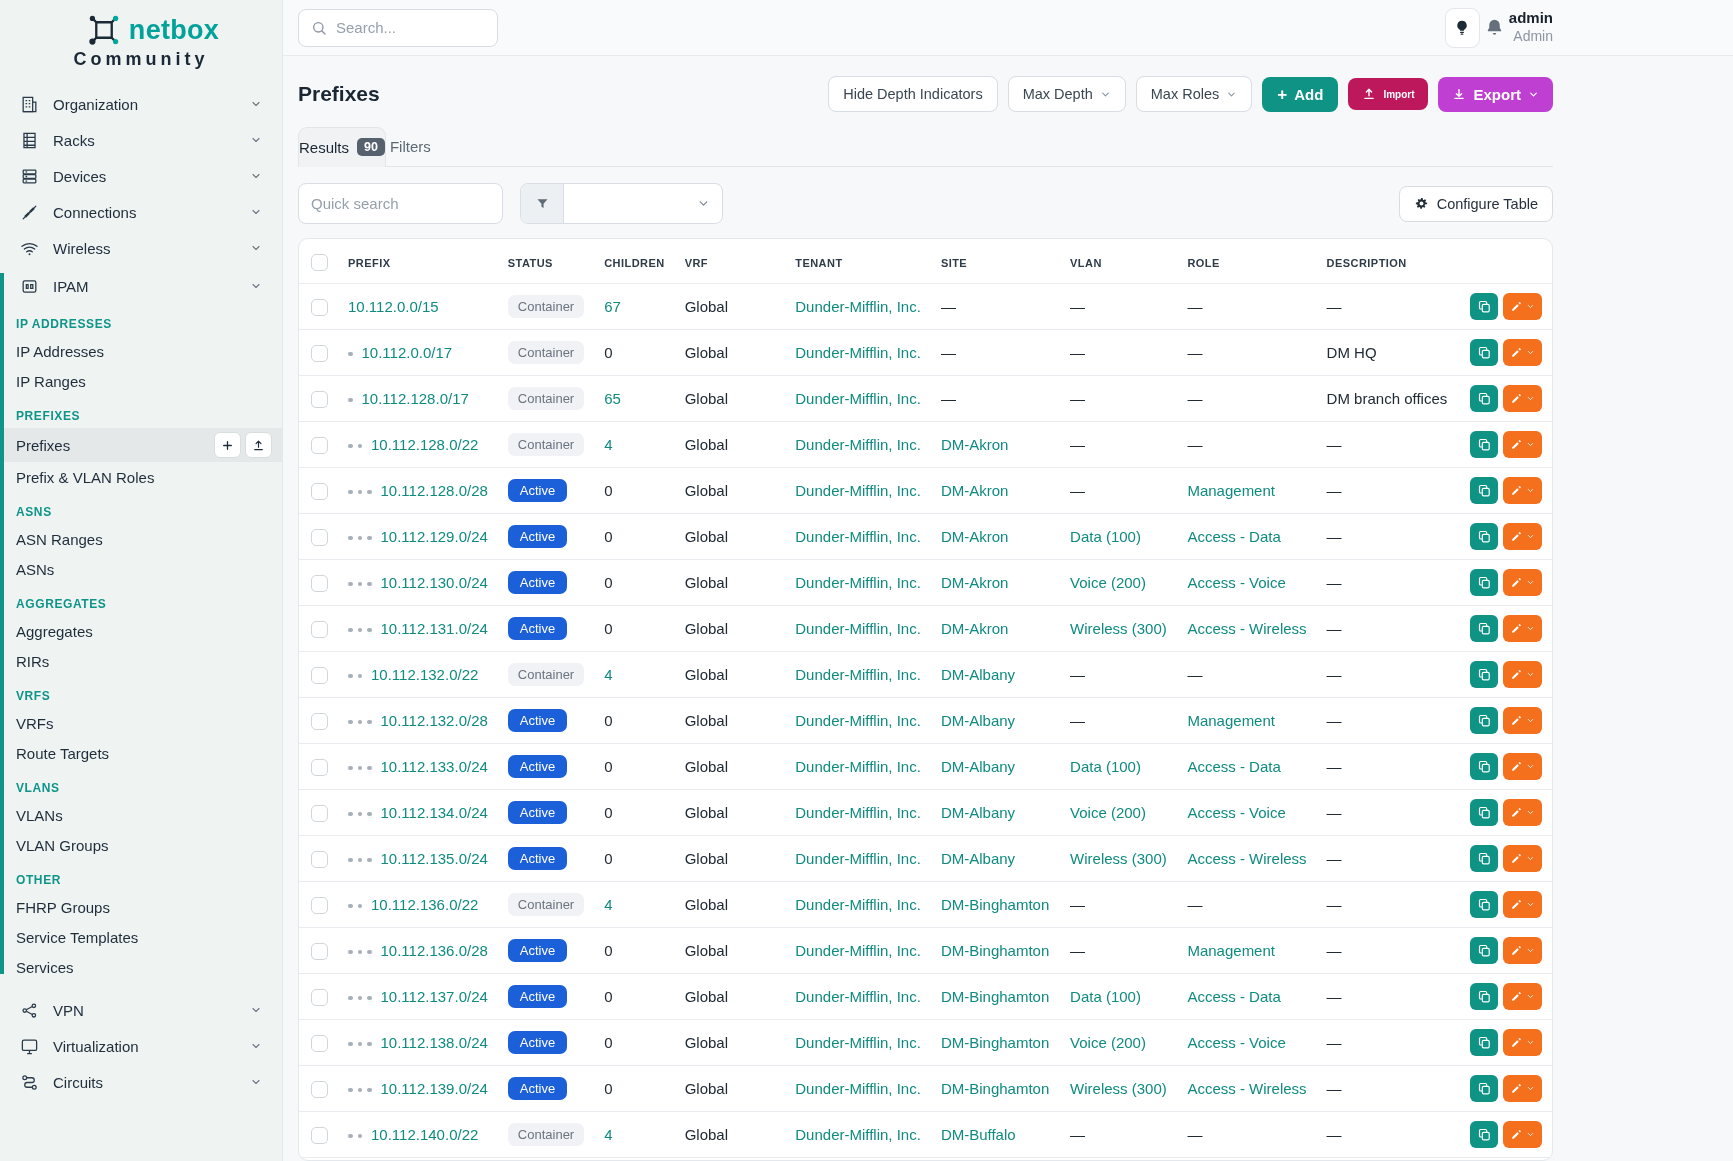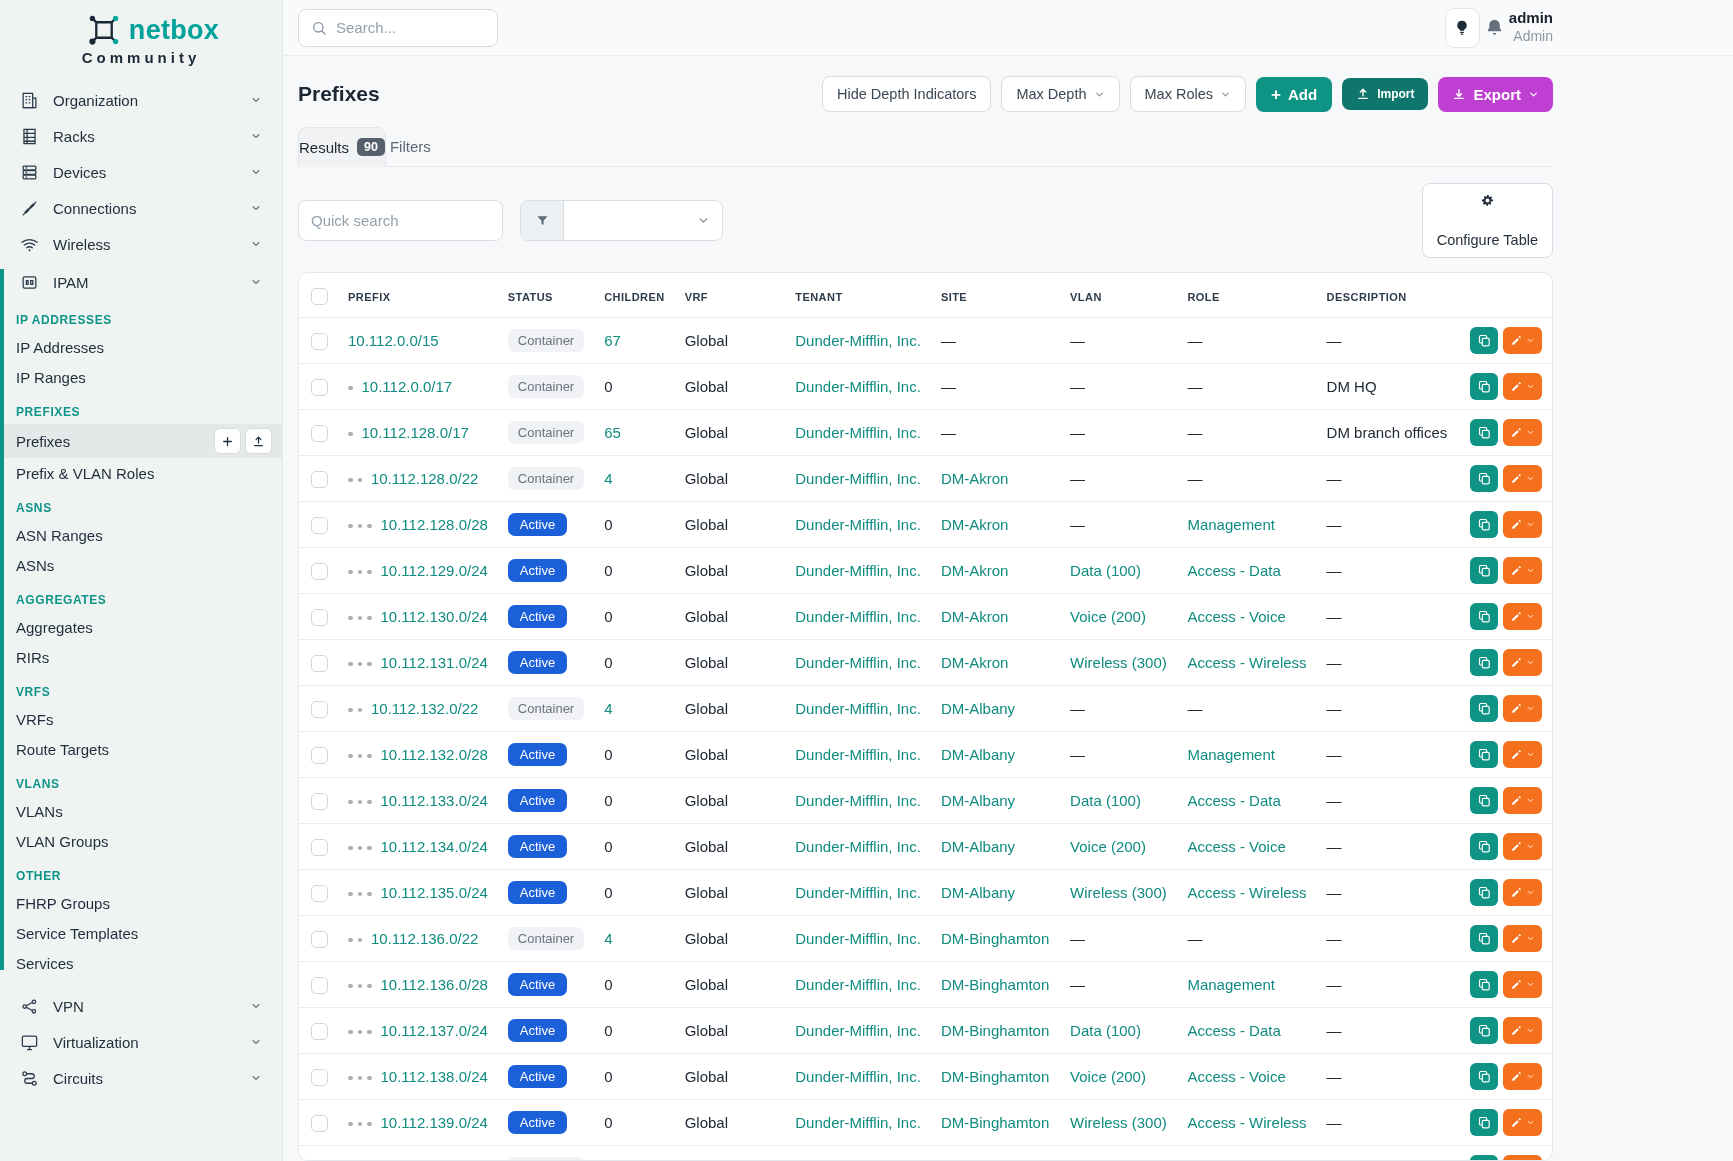--- a/index.html
+++ b/index.html
@@ -6,21 +6,21 @@
   html,body { width:1733px; height:1161px; overflow:hidden; }
   body { font-family:"Liberation Sans","DejaVu Sans",sans-serif; background:#f6f8f9; color:#212b36; }
   .app { display:flex; width:100%; height:100%; }
 
   
   .sidebar { width:283px; min-width:283px; background:#eff4f3; border-right:1px solid #e3e9e8; height:100%; overflow:hidden; }
   .logo { text-align:center; padding:13px 0 3px; }
   .logo-row { display:flex; align-items:center; justify-content:center; gap:8px;padding-left:24px; }
   .logo-row svg { width:34px; height:34px; }
   .logo-name { font-size:27px; font-weight:700; color:#00a29a; letter-spacing:.3px; }
-  .logo-sub { font-size:15px; letter-spacing:4px; color:#1b2936; margin-top:2px; font-weight:600; }
+  .logo-sub { font-size:18px; letter-spacing:4px; color:#1b2936; margin-top:2px; font-weight:600; }
   .nav { margin-top:13px; }
   .nav-item { display:flex; align-items:center; gap:14px; padding:8.5px 20px; font-size:15px; color:#22303e; cursor:pointer; }
   .nav-icon { width:19px; height:19px; color:#2a3a49; flex:none; display:inline-flex; }
   .nav-icon svg { width:100%; height:100%; }
   .nav-chev { margin-left:auto; width:12px; height:12px; color:#6b7785; display:inline-flex; }
   .nav-chev svg, .chev svg { width:100%; height:100%; }
   .ipam-block { position:relative; margin-top:2px; }
   .ipam-block::before { content:""; position:absolute; left:0; top:5px; bottom:8px; width:3.5px; background:#0e9488; }
   .sec-title { font-size:12px; font-weight:700; letter-spacing:.6px; color:#0e9488; padding:13px 16px 5px; }
   .sub-item { font-size:15px; color:#1f2d3b; padding:6.5px 16px; cursor:pointer; display:flex; align-items:center; }
@@ -47,39 +47,39 @@
   .user-role { font-size:14px; color:#8d97a3; }
 
   .content { padding:20px 180px 0 15px; flex:1; min-height:0; display:flex; flex-direction:column; }
   .page-head { display:flex; align-items:center; margin-bottom:15px; }
   .page-title { font-size:21px; font-weight:700; color:#1b2733; }
   .toolbar { margin-left:auto; display:flex; gap:10px; align-items:center; }
   .btn { border-radius:8px; font-size:14.5px; display:inline-flex; align-items:center; gap:7px; cursor:pointer; border:none; padding:9px 14px; font-family:inherit; white-space:nowrap; }
   .btn-outline { background:#fff; border:1px solid #d7dde3; color:#3a4753; }
   .chev { display:inline-flex; width:11px; height:11px; color:#8a95a1; }
   .btn-add { background:#0e9384; color:#fff; font-weight:600; padding:9px 15px; font-size:15px; }
-  .btn-import { background:#0f766e; color:#fff; font-weight:600; font-size:12px; }
+  .btn-import { background:#be185d; color:#fff; font-weight:600; font-size:10px; }
   .btn-export { background:#bf3fd3; color:#fff; font-weight:600; font-size:15px; }
   .btn-export .chev, .btn-import .chev { color:#fff; }
   .plus-glyph { font-size:17px; font-weight:700; line-height:1; }
 
   .tabs { display:flex; border-bottom:1px solid #e2e6ea; gap:4px; }
   .tab { padding:10px 0 11px; font-size:15px; color:#5d6976; cursor:pointer; display:flex; align-items:center; gap:8px; }
   .tab.active { background:#f0f2f4; border:1px solid #e2e6ea; border-bottom:none; border-radius:9px 9px 0 0; color:#1b2733; margin-bottom:-1px; }
   .count-badge { background:#57606d; color:#fff; font-size:12.5px; border-radius:5px; padding:2px 7px; font-weight:600; }
 
   .controls { display:flex; align-items:center; margin:16px 0 14px; }
   .qsearch { width:205px; height:41px; border:1px solid #d9dee4; border-radius:8px; background:#fff; padding:0 12px; font-size:15px; color:#3a4656; outline:none; font-family:inherit; }
   .qsearch::placeholder { color:#96a0ab; }
   .filter-group { display:flex; margin-left:17px; height:41px; border:1px solid #d9dee4; border-radius:8px; background:#fff; overflow:hidden; }
   .funnel-seg { width:43px; background:#edf0f3; border-right:1px solid #d9dee4; display:flex; align-items:center; justify-content:center; }
   .funnel-seg svg { width:15px; height:15px; }
   .select-seg { width:158px; display:flex; align-items:center; justify-content:flex-end; padding-right:12px; cursor:pointer; }
   .select-seg .chev { width:13px; height:13px; color:#7a8694; }
-  .configure-btn { margin-left:auto; color:#26313d; gap:24px;flex-direction:column; }
+  .configure-btn { margin-left:auto; color:#26313d; gap:8px; }
   .configure-btn svg { width:15px; height:15px; }
 
   .card { background:#fff; border:1px solid #e4e8ec; border-radius:10px; flex:1; overflow:hidden; }
   table { width:100%; border-collapse:collapse; font-size:15px; }
   th { text-align:left; font-size:11px; font-weight:700; letter-spacing:.45px; color:#2e3b49; padding:15px 10px 12px; white-space:nowrap; }
   td { padding:9px 10px; border-top:1px solid #e9ecf0; white-space:nowrap; color:#212b36; }
   th:first-child, td:first-child { padding-left:12px; }
   .cb { width:17px; height:17px; border:1px solid #cfd6dd; border-radius:5px; background:#fff; display:inline-block; cursor:pointer; vertical-align:middle; }
   a.cell-link { color:#0f8b80; text-decoration:none; cursor:pointer; }
   .dots { display:inline-flex; gap:5px; margin-right:9px; vertical-align:middle; }

